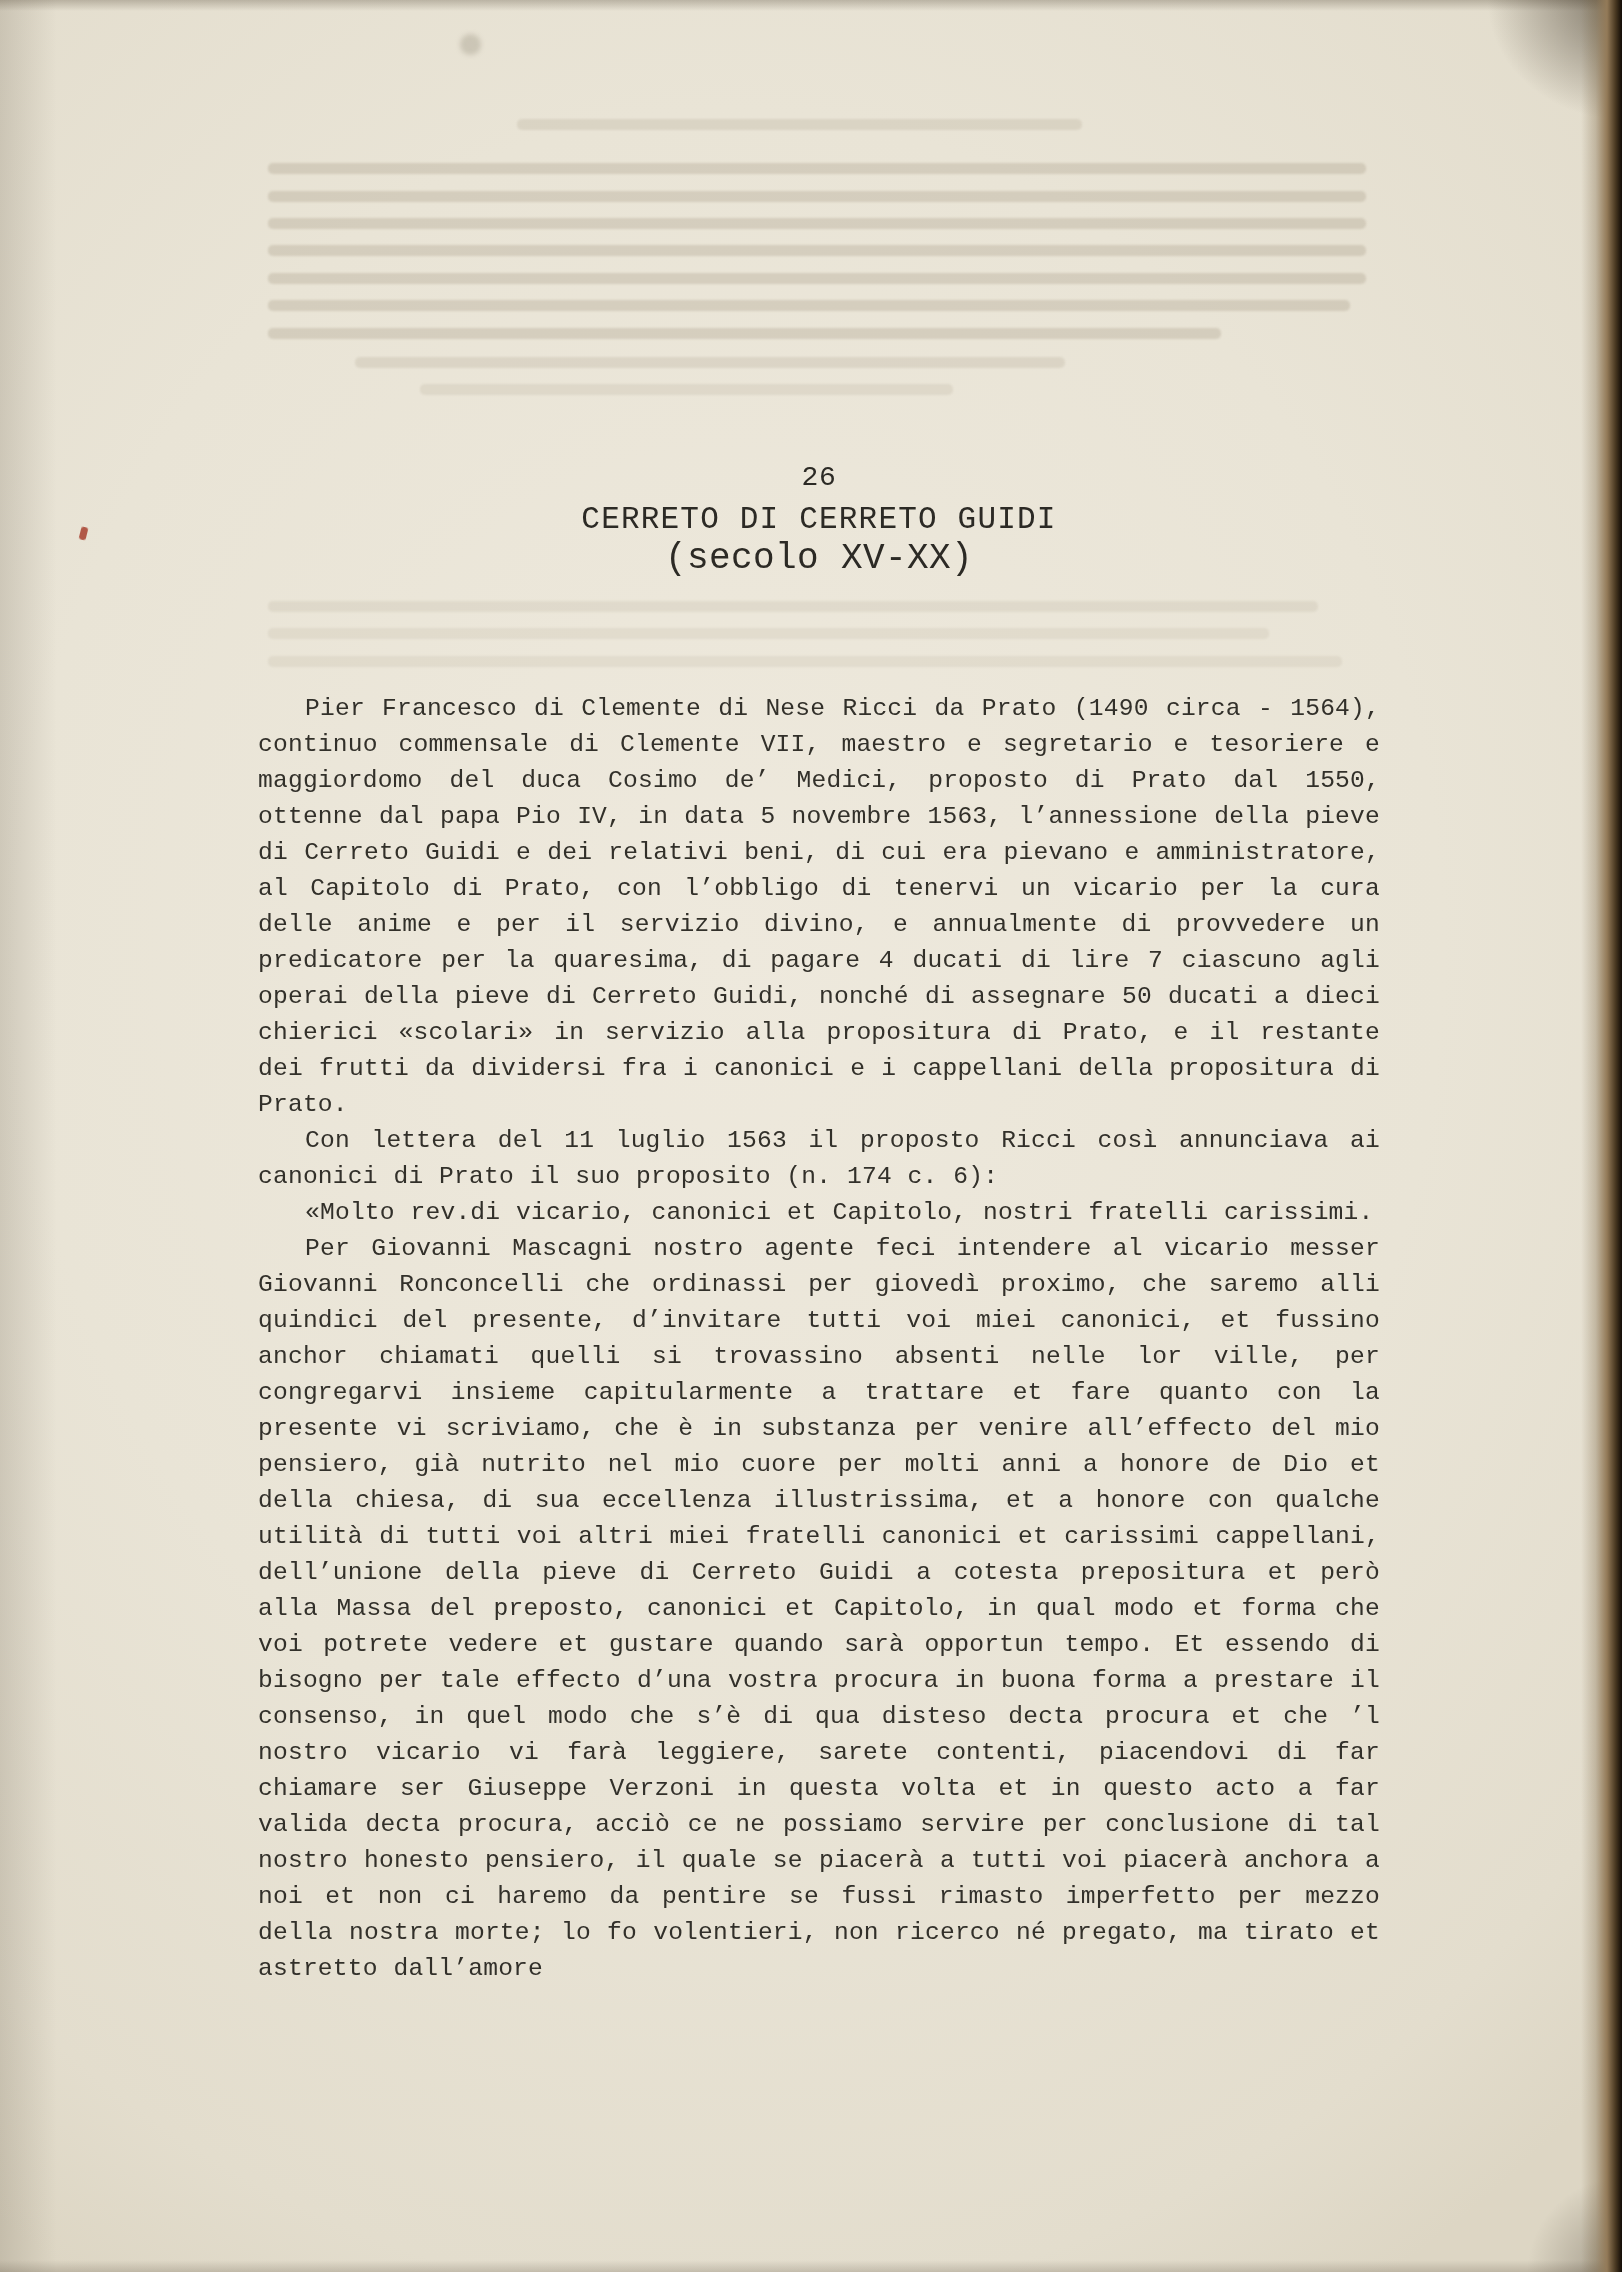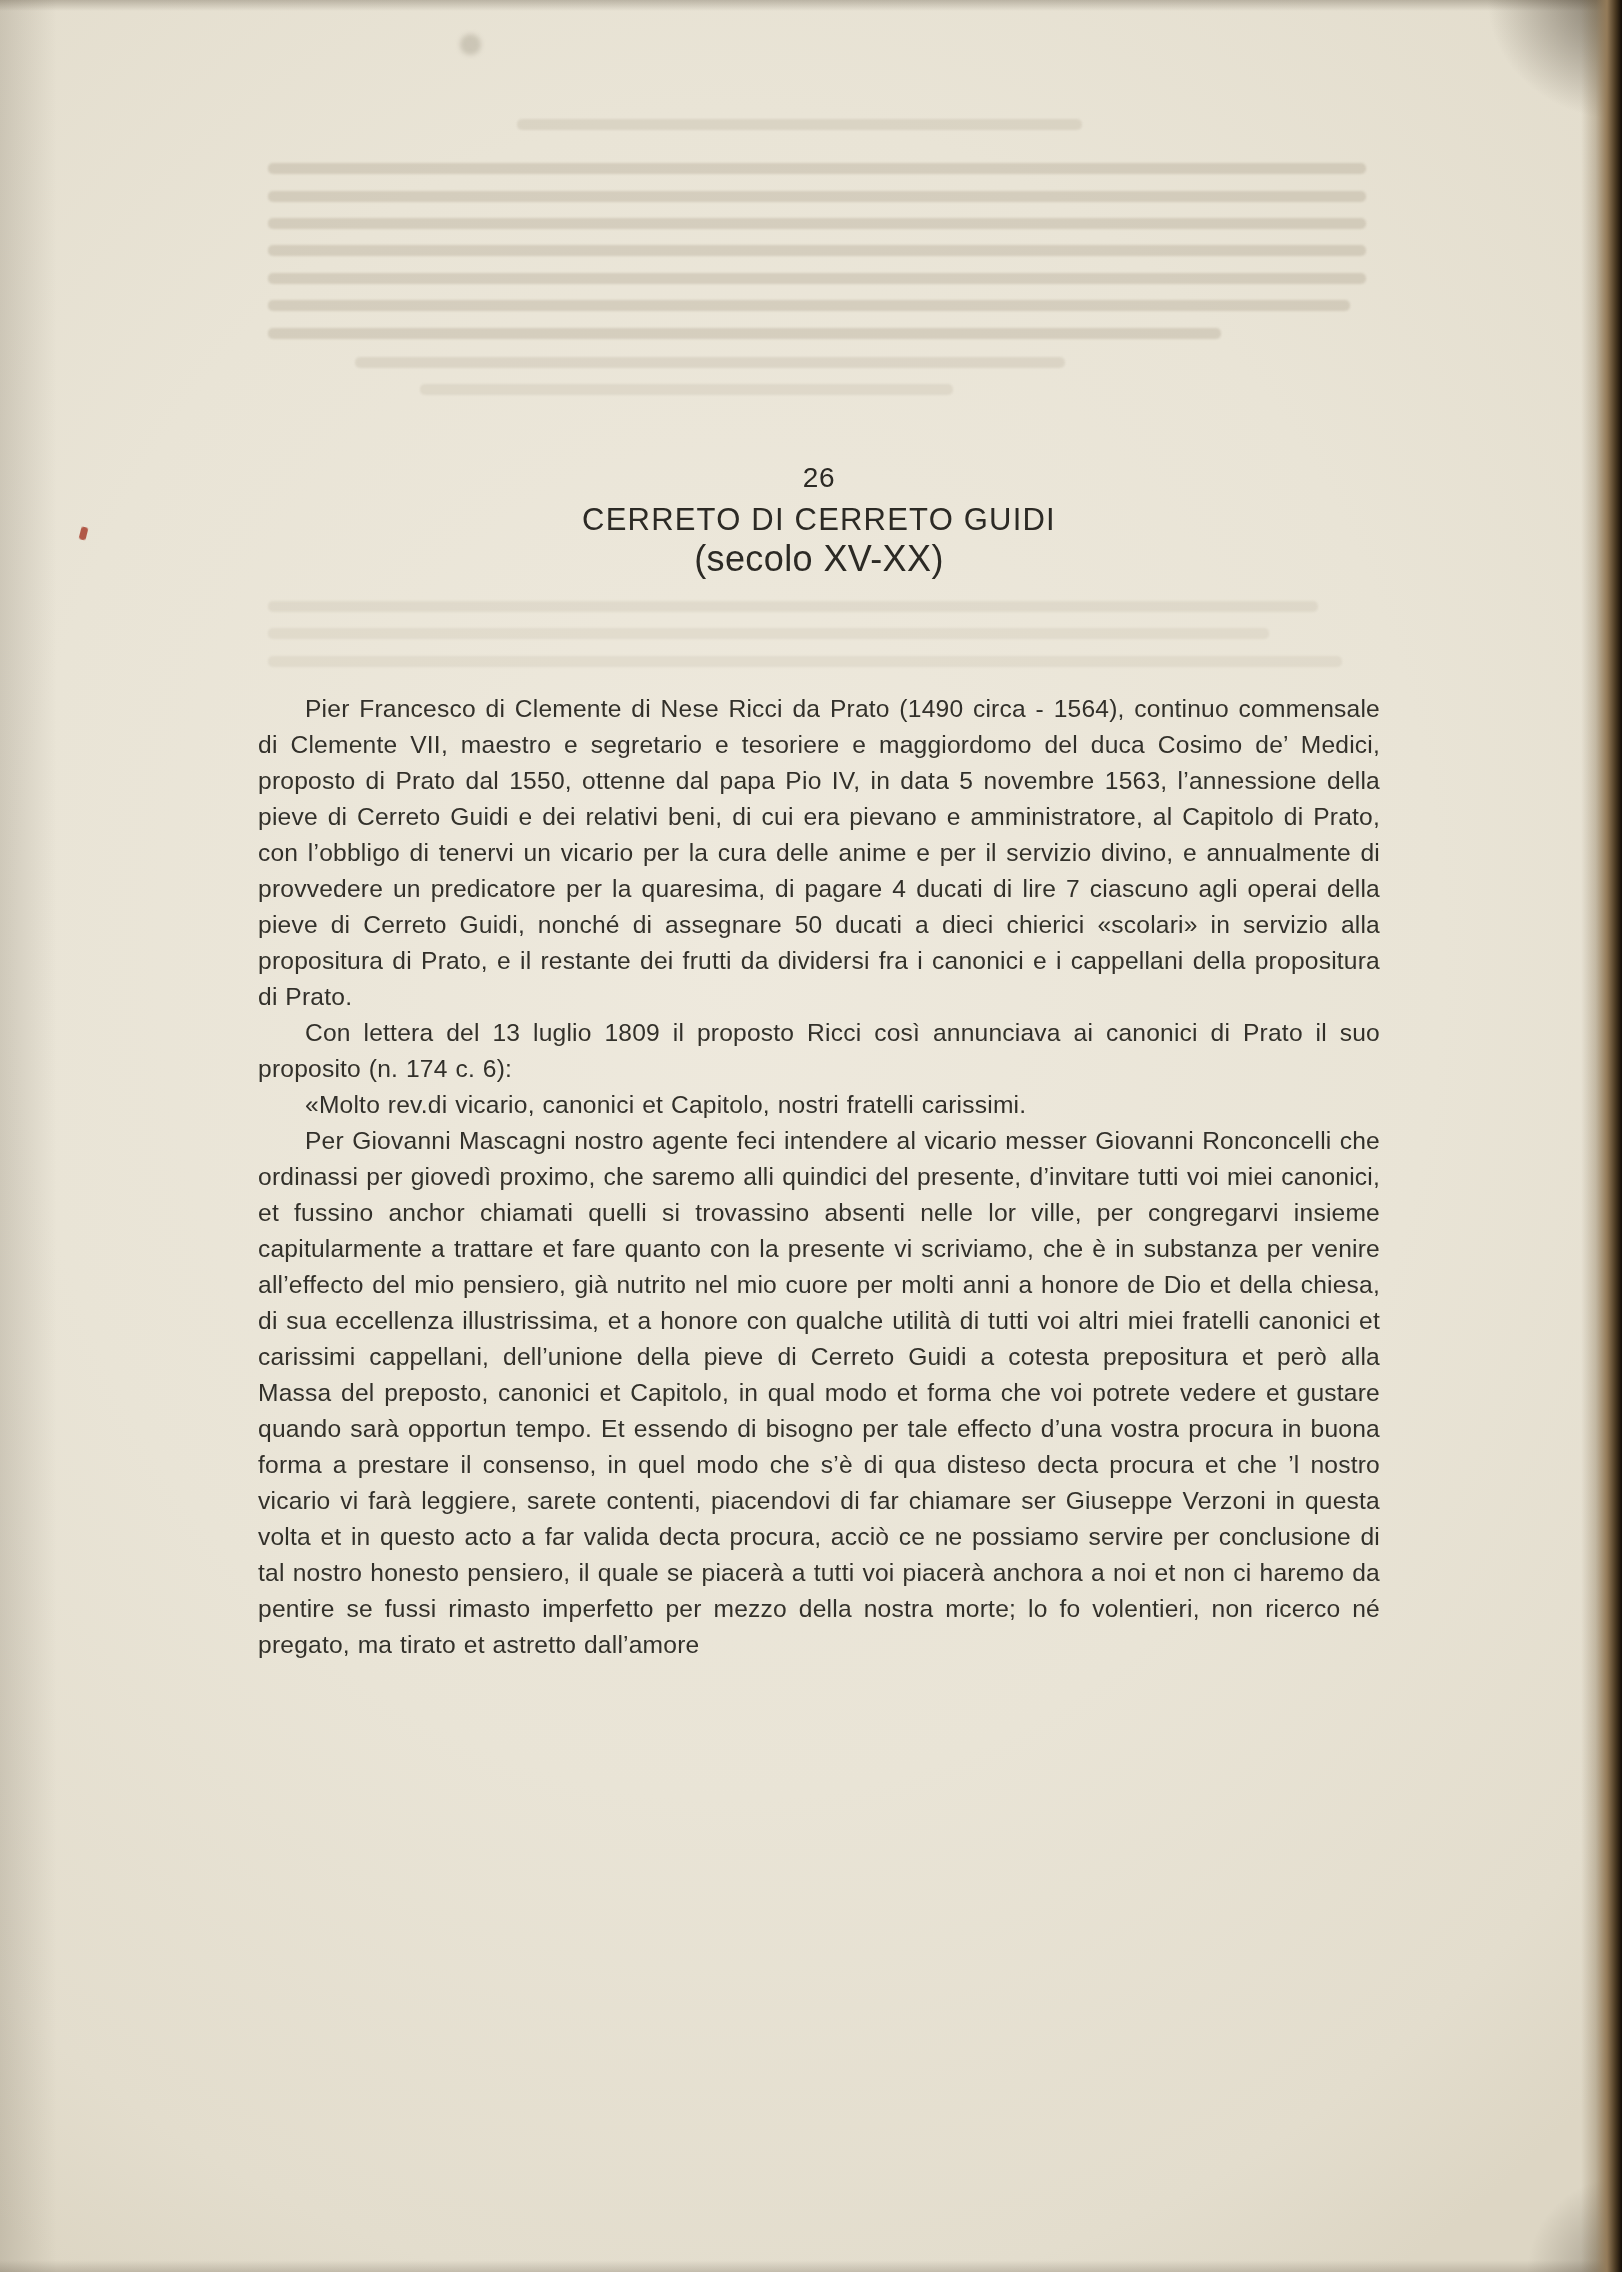--- a/index.html
+++ b/index.html
@@ -7,21 +7,21 @@
     padding: 0;
     background: #cfc9ba;
   }
   .scan {
     position: relative;
     width: 1623px;
     height: 2273px;
     overflow: hidden;
     background:
       radial-gradient(ellipse 1292px 1534px at 45% 42%, #eee9dd 0%, #e9e4d6 55%, #e3ddcd 88%, #ddd6c4 100%);
-    font-family: Liberation Sans, sans-serif;
+    font-family: Liberation Mono, monospace;
   }
   
   .edge-top {
     position: absolute; top: 0; left: 0; right: 0; height: 11.3px;
     background: linear-gradient(to bottom, rgba(70,58,40,0.28), rgba(70,58,40,0));
   }
   .edge-bottom {
     position: absolute; bottom: 0; left: 0; right: 0; height: 13px;
     background: linear-gradient(to top, rgba(70,58,40,0.22), rgba(70,58,40,0));
   }
@@ -145,21 +145,21 @@
   </div>
 
   <header class="heading">
     <div class="section-number">26</div>
     <h1 class="section-title">CERRETO DI CERRETO GUIDI</h1>
     <div class="section-subtitle">(secolo XV-XX)</div>
   </header>
 
   <main class="page-body">
     <p>Pier Francesco di Clemente di Nese Ricci da Prato (1490 circa - 1564), continuo commensale di Clemente VII, maestro e segretario e tesoriere e maggiordomo del duca Cosimo de’ Medici, proposto di Prato dal 1550, ottenne dal papa Pio IV, in data 5 novembre 1563, l’annessione della pieve di Cerreto Guidi e dei relativi beni, di cui era pievano e amministratore, al Capitolo di Prato, con l’obbligo di tenervi un vicario per la cura delle anime e per il servizio divino, e annualmente di provvedere un predicatore per la quaresima, di pagare 4 ducati di lire 7 ciascuno agli operai della pieve di Cerreto Guidi, nonché di assegnare 50 ducati a dieci chierici «scolari» in servizio alla propositura di Prato, e il restante dei frutti da dividersi fra i canonici e i cappellani della propositura di Prato.</p>
-    <p>Con lettera del 13 luglio 1809 il proposto Ricci così annunciava ai canonici di Prato il suo proposito (n. 174 c. 6):</p>
+    <p>Con lettera del 11 luglio 1563 il proposto Ricci così annunciava ai canonici di Prato il suo proposito (n. 174 c. 6):</p>
     <p>«Molto rev.di vicario, canonici et Capitolo, nostri fratelli carissimi.</p>
     <p>Per Giovanni Mascagni nostro agente feci intendere al vicario messer Giovanni Ronconcelli che ordinassi per giovedì proximo, che saremo alli quindici del presente, d’invitare tutti voi miei canonici, et fussino anchor chiamati quelli si trovassino absenti nelle lor ville, per congregarvi insieme capitularmente a trattare et fare quanto con la presente vi scriviamo, che è in substanza per venire all’effecto del mio pensiero, già nutrito nel mio cuore per molti anni a honore de Dio et della chiesa, di sua eccellenza illustrissima, et a honore con qualche utilità di tutti voi altri miei fratelli canonici et carissimi cappellani, dell’unione della pieve di Cerreto Guidi a cotesta prepositura et però alla Massa del preposto, canonici et Capitolo, in qual modo et forma che voi potrete vedere et gustare quando sarà opportun tempo. Et essendo di bisogno per tale effecto d’una vostra procura in buona forma a prestare il consenso, in quel modo che s’è di qua disteso decta procura et che ’l nostro vicario vi farà leggiere, sarete contenti, piacendovi di far chiamare ser Giuseppe Verzoni in questa volta et in questo acto a far valida decta procura, acciò ce ne possiamo servire per conclusione di tal nostro honesto pensiero, il quale se piacerà a tutti voi piacerà anchora a noi et non ci haremo da pentire se fussi rimasto imperfetto per mezzo della nostra morte; lo fo volentieri, non ricerco né pregato, ma tirato et astretto dall’amore</p>
   </main>
 
   <div class="red-mark"></div>
 
   <div class="edge-left"></div>
   <div class="edge-top"></div>
   <div class="edge-bottom"></div>
   <div class="corner-tr"></div>

